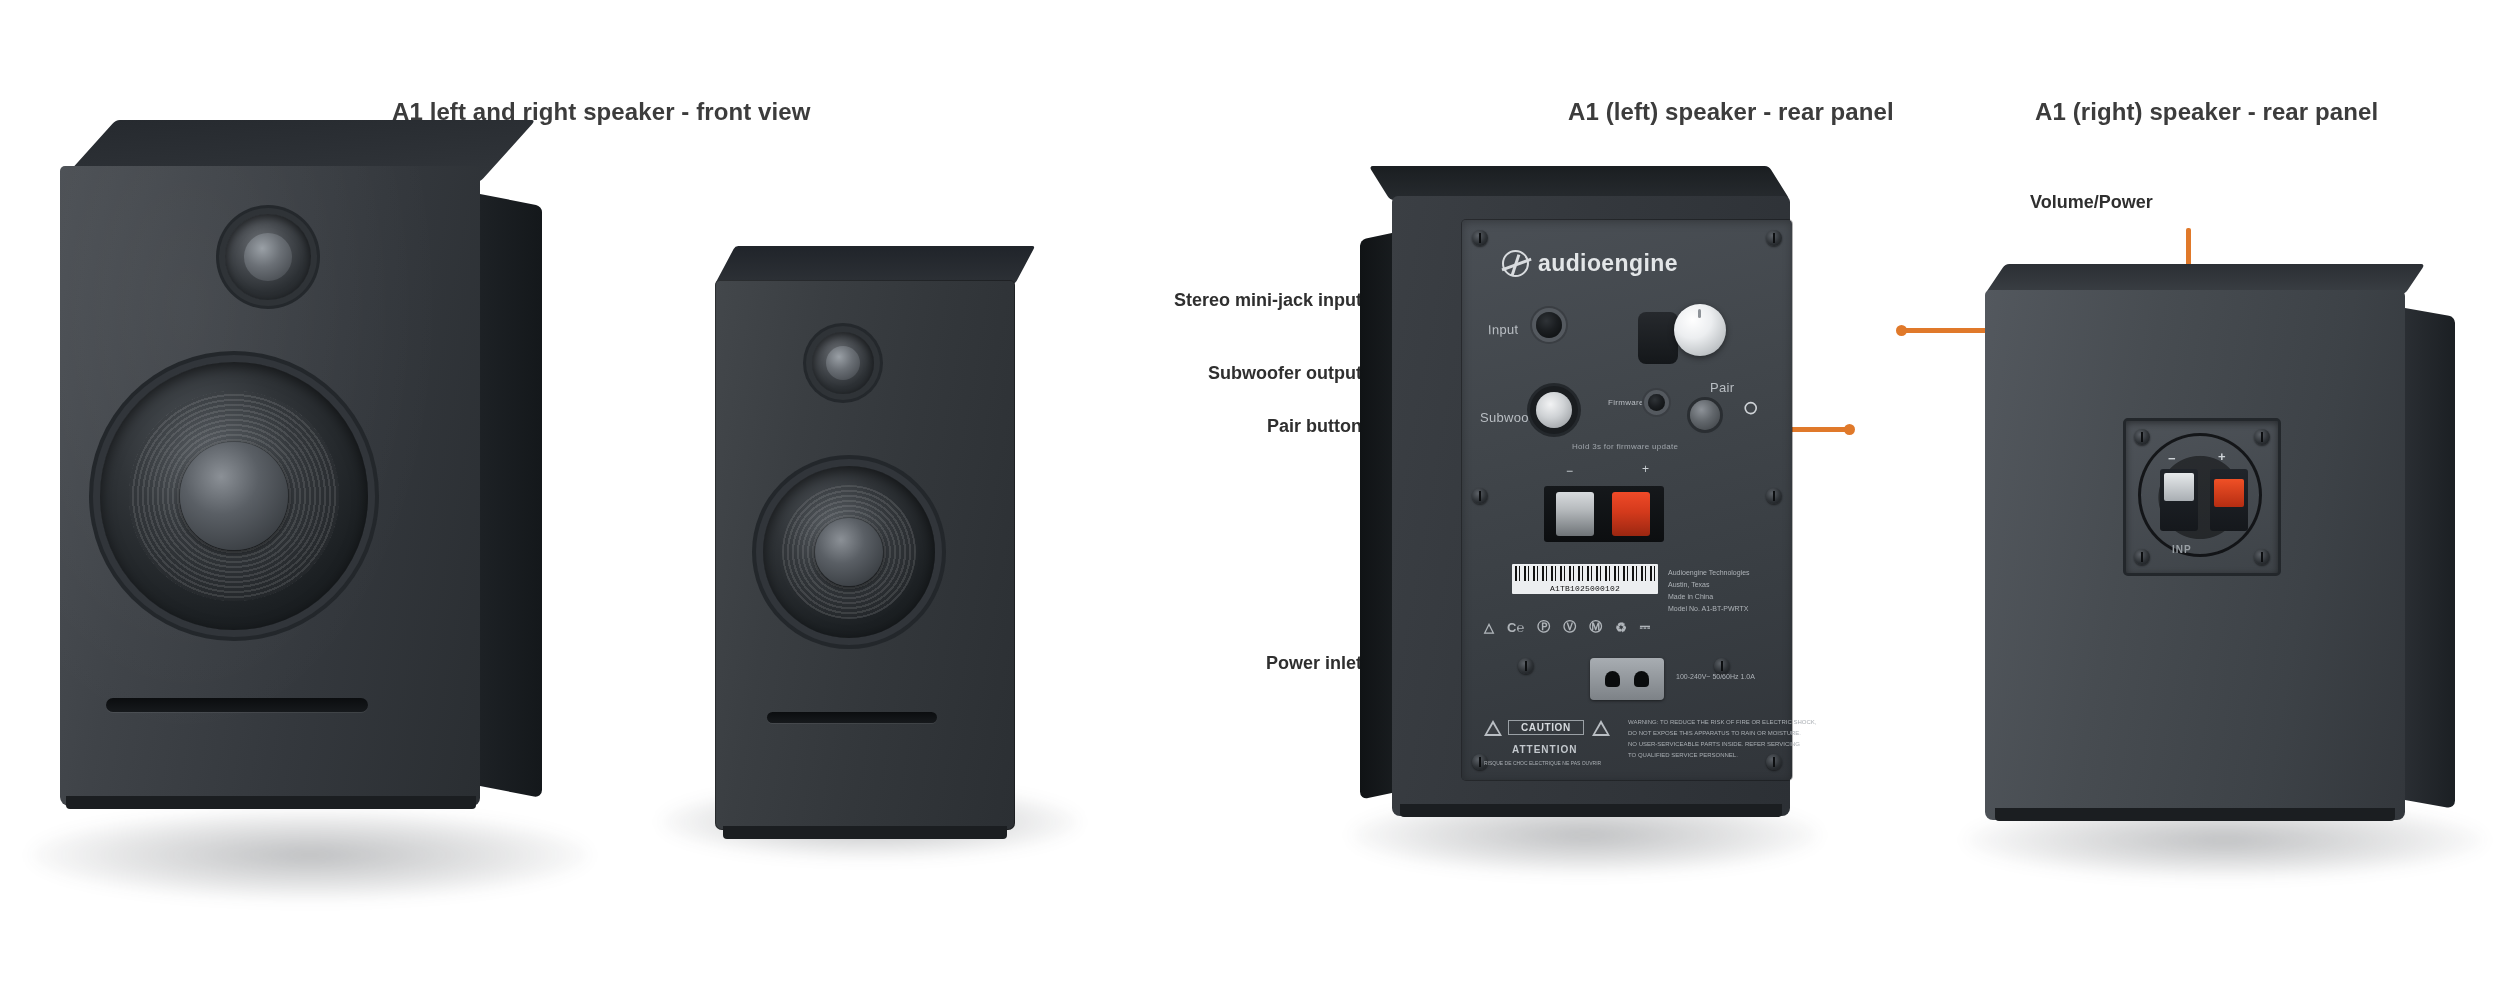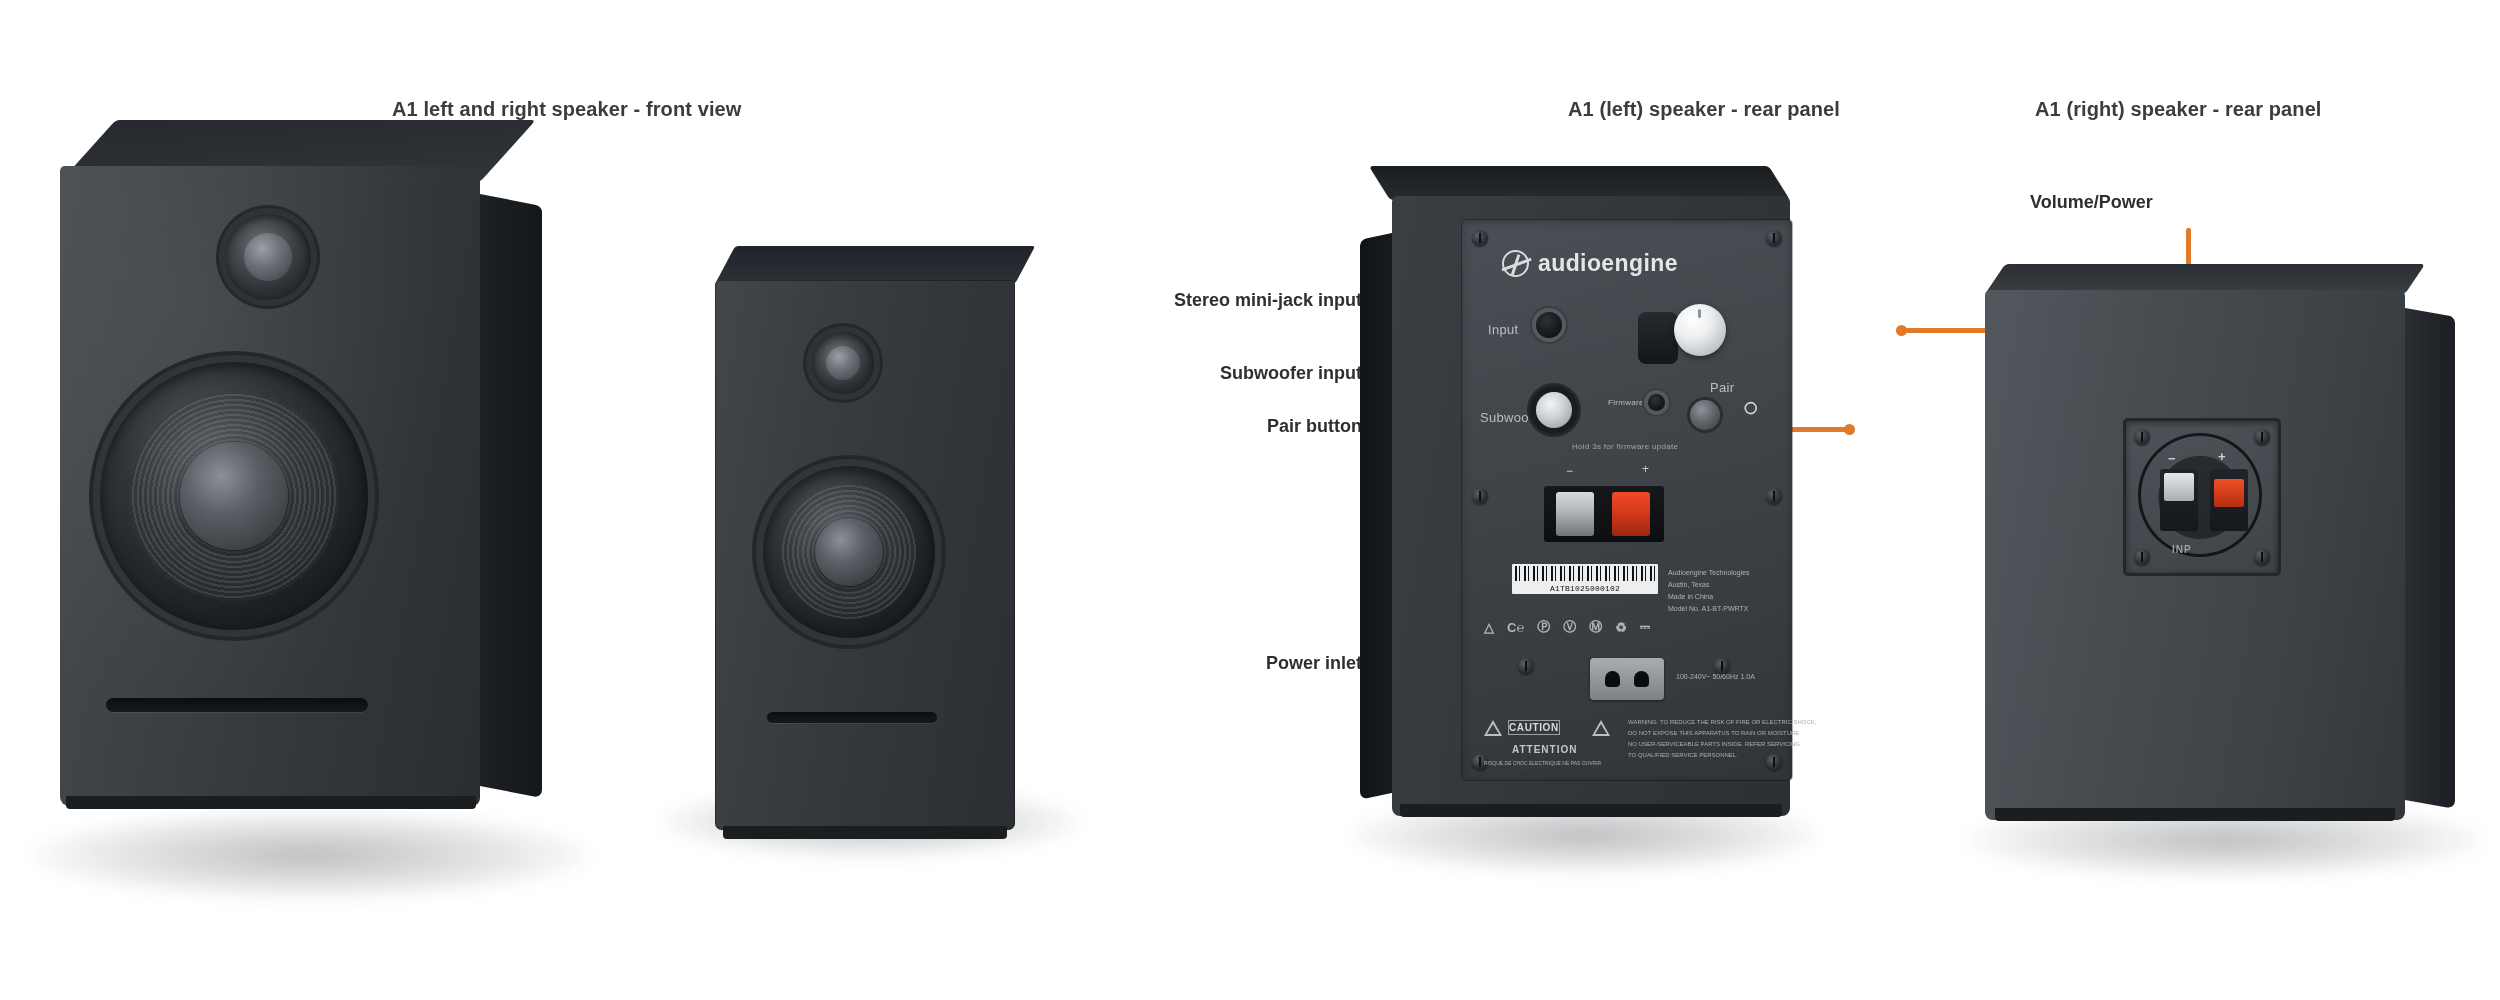--- a/index.html
+++ b/index.html
@@ -8,21 +8,21 @@
     background:#ffffff;
     font-family:"Liberation Sans", sans-serif;
     overflow:hidden;
     position:relative;
   }
   .stage{position:absolute;inset:0;}
 
   
   .caption{
     position:absolute;
-    font-size:20px;
+    font-size:24px;
     font-weight:600;
     color:#3c3c3c;
     letter-spacing:.1px;
     white-space:nowrap;
   }
 
   
   .callout-label{
     position:absolute;
     font-size:18px;
@@ -256,21 +256,21 @@
     box-shadow:0 1px 3px rgba(0,0,0,.5);
   }
   .iec::before,.iec::after{
     content:"";position:absolute;top:13px;width:15px;height:16px;border-radius:50% 50% 4px 4px;
     background:#0a0c0d;
   }
   .iec::before{left:15px;}
   .iec::after{right:15px;}
   .caution{
     position:absolute;color:#d7dbdf;font-size:10px;font-weight:700;letter-spacing:.6px;
-    border:1px solid #9aa0a5;padding:1px 0;
+    border:1px solid #9aa0a5;padding:1px 12px;
   }
   .attention{
     position:absolute;color:#c3c8cd;font-size:10px;font-weight:700;letter-spacing:1px;
   }
   .tri{
     position:absolute;width:0;height:0;border-left:9px solid transparent;
     border-right:9px solid transparent;border-bottom:16px solid transparent;
     border-bottom-color:#b9bec3;
   }
   .tri::after{
@@ -362,21 +362,21 @@
           <div class="cone"></div>
           <div class="dust"></div>
         </div>
         <div class="port" style="left:46px;top:532px;width:262px;height:14px;"></div>
       </div>
       <div class="foot" style="left:6px;top:676px;width:410px;"></div>
     </div>
   </div>
 
   <div class="callout-label" style="left:1090px;top:290px;width:272px;">Stereo mini-jack input</div>
-  <div class="callout-label" style="left:1090px;top:363px;width:272px;">Subwoofer input</div>
+  <div class="callout-label" style="left:1090px;top:363px;width:272px;">Subwoofer output</div>
   <div class="callout-label" style="left:1090px;top:416px;width:272px;">Pair button</div>
   <div class="callout-label" style="left:1090px;top:653px;width:272px;">Power inlet</div>
   <div class="callout-label" style="left:2030px;top:192px;width:230px;text-align:left;">Volume/Power</div>
 
   <div class="lead" style="left:1380px;top:301px;width:320px;"></div>
   <div class="dot" style="left:1694px;top:298px;"></div>
 
   <div class="lead" style="left:1380px;top:374px;width:340px;"></div>
   <div class="dot" style="left:1714px;top:371px;"></div>
 

